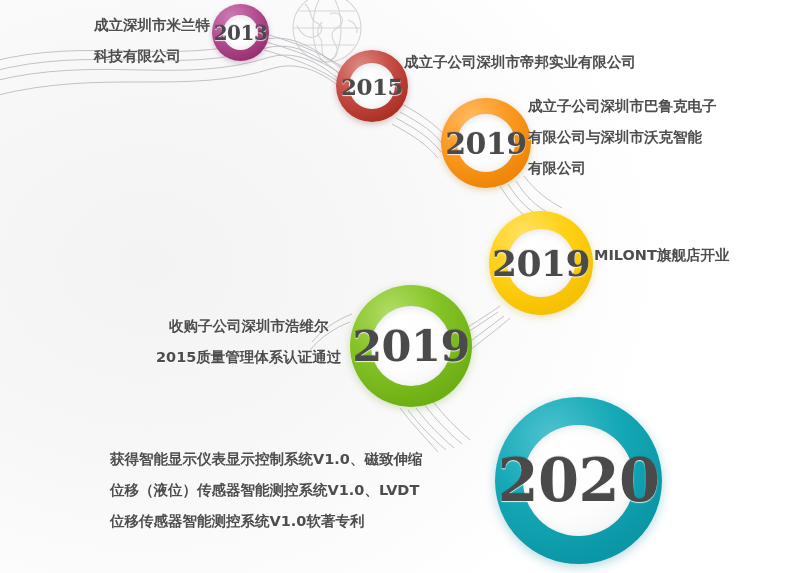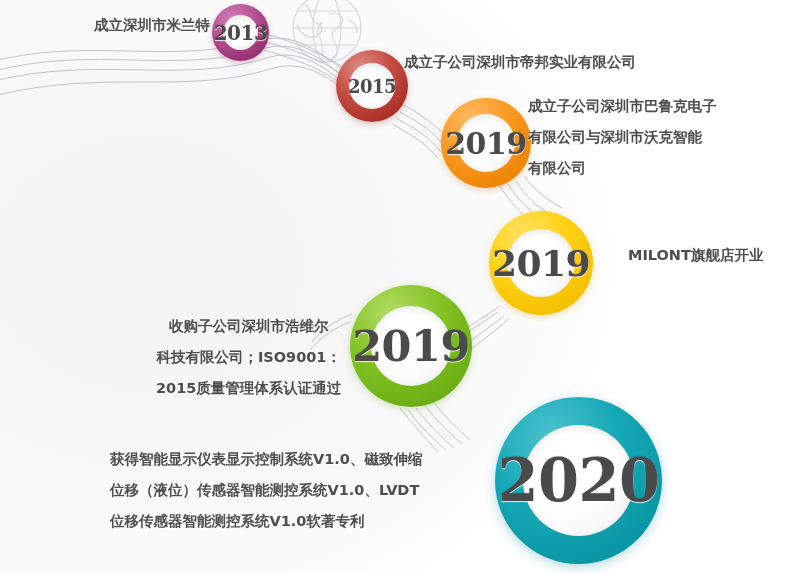--- a/index.html
+++ b/index.html
@@ -95,21 +95,21 @@
   }
   #ring-2013 .inner { left: 11px; top: 11px; right: 11px; bottom: 11px; }
   #ring-2013 .yr { font-size: 20px; }
 
   #ring-2015 {
     left: 336px; top: 50px; width: 72px; height: 72px;
     background: radial-gradient(circle at 34% 24%, #dd8b84 0%, #c74f46 40%, #ab2f25 78%, #c95a51 100%);
     box-shadow: 0 2px 6px rgba(130,50,42,.30);
   }
   #ring-2015 .inner { left: 13px; top: 13px; right: 13px; bottom: 13px; }
-  #ring-2015 .yr { font-size: 18px; }
+  #ring-2015 .yr { font-size: 23px; }
 
   #ring-2019-orange {
     left: 441px; top: 98px; width: 90px; height: 90px;
     background: radial-gradient(circle at 34% 24%, #ffbb63 0%, #fb9a23 40%, #ee8505 78%, #fca636 100%);
     box-shadow: 0 2px 7px rgba(190,115,10,.30);
   }
   #ring-2019-orange .inner { left: 16px; top: 16px; right: 16px; bottom: 16px; }
   #ring-2019-orange .yr { font-size: 30px; }
 
   #ring-2019-yellow {
@@ -146,21 +146,21 @@
     color: #4d4d4d;
     line-height: 31px;
     white-space: nowrap;
     text-shadow: 0 1px 0 rgba(255,255,255,.85);
   }
   .cap.right-align { text-align: right; }
 
   #cap-2013 { left: 66px; top: 10px; margin-left: 28px; }
   #cap-2015 { left: 404px; top: 47px; }
   #cap-2019-orange { left: 528px; top: 91px; }
-  #cap-2019-yellow { left: 628px; top: 240px; }
+  #cap-2019-yellow { left: 594px; top: 240px; }
   #cap-2019-green { left: 156px; top: 311px; text-align: center; }
   #cap-2020 { left: 110px; top: 444px; }
 </style>
 </head>
 <body>
 
 <div id="stage">
 
   <svg class="layer" viewBox="0 0 810 573" xmlns="http://www.w3.org/2000/svg">
     <g stroke="#cfcfd2" stroke-width="1.1" fill="none" opacity=".85">
@@ -239,39 +239,39 @@
     <span class="yr">2019</span>
   </div>
 
   <div class="ring" id="ring-2020">
     <span class="inner"></span>
     <span class="yr">2020</span>
   </div>
 
   <div class="cap" id="cap-2013">
     <div>成立深圳市米兰特</div>
+    <div>科技有限公司</div>
   </div>
 
   <div class="cap" id="cap-2015">
     <div>成立子公司深圳市帝邦实业有限公司</div>
   </div>
 
   <div class="cap" id="cap-2019-orange">
     <div>成立子公司深圳市巴鲁克电子</div>
     <div>有限公司与深圳市沃克智能</div>
     <div>有限公司</div>
   </div>
 
   <div class="cap" id="cap-2019-yellow">
     <div>MILONT旗舰店开业</div>
   </div>
 
   <div class="cap right-align" id="cap-2019-green">
     <div>收购子公司深圳市浩维尔</div>
-    <div>科技有限公司；ISO9001：</div>
     <div>2015质量管理体系认证通过</div>
   </div>
 
   <div class="cap" id="cap-2020">
     <div>获得智能显示仪表显示控制系统V1.0、磁致伸缩</div>
     <div>位移（液位）传感器智能测控系统V1.0、LVDT</div>
     <div>位移传感器智能测控系统V1.0软著专利</div>
   </div>
 
 </div>

